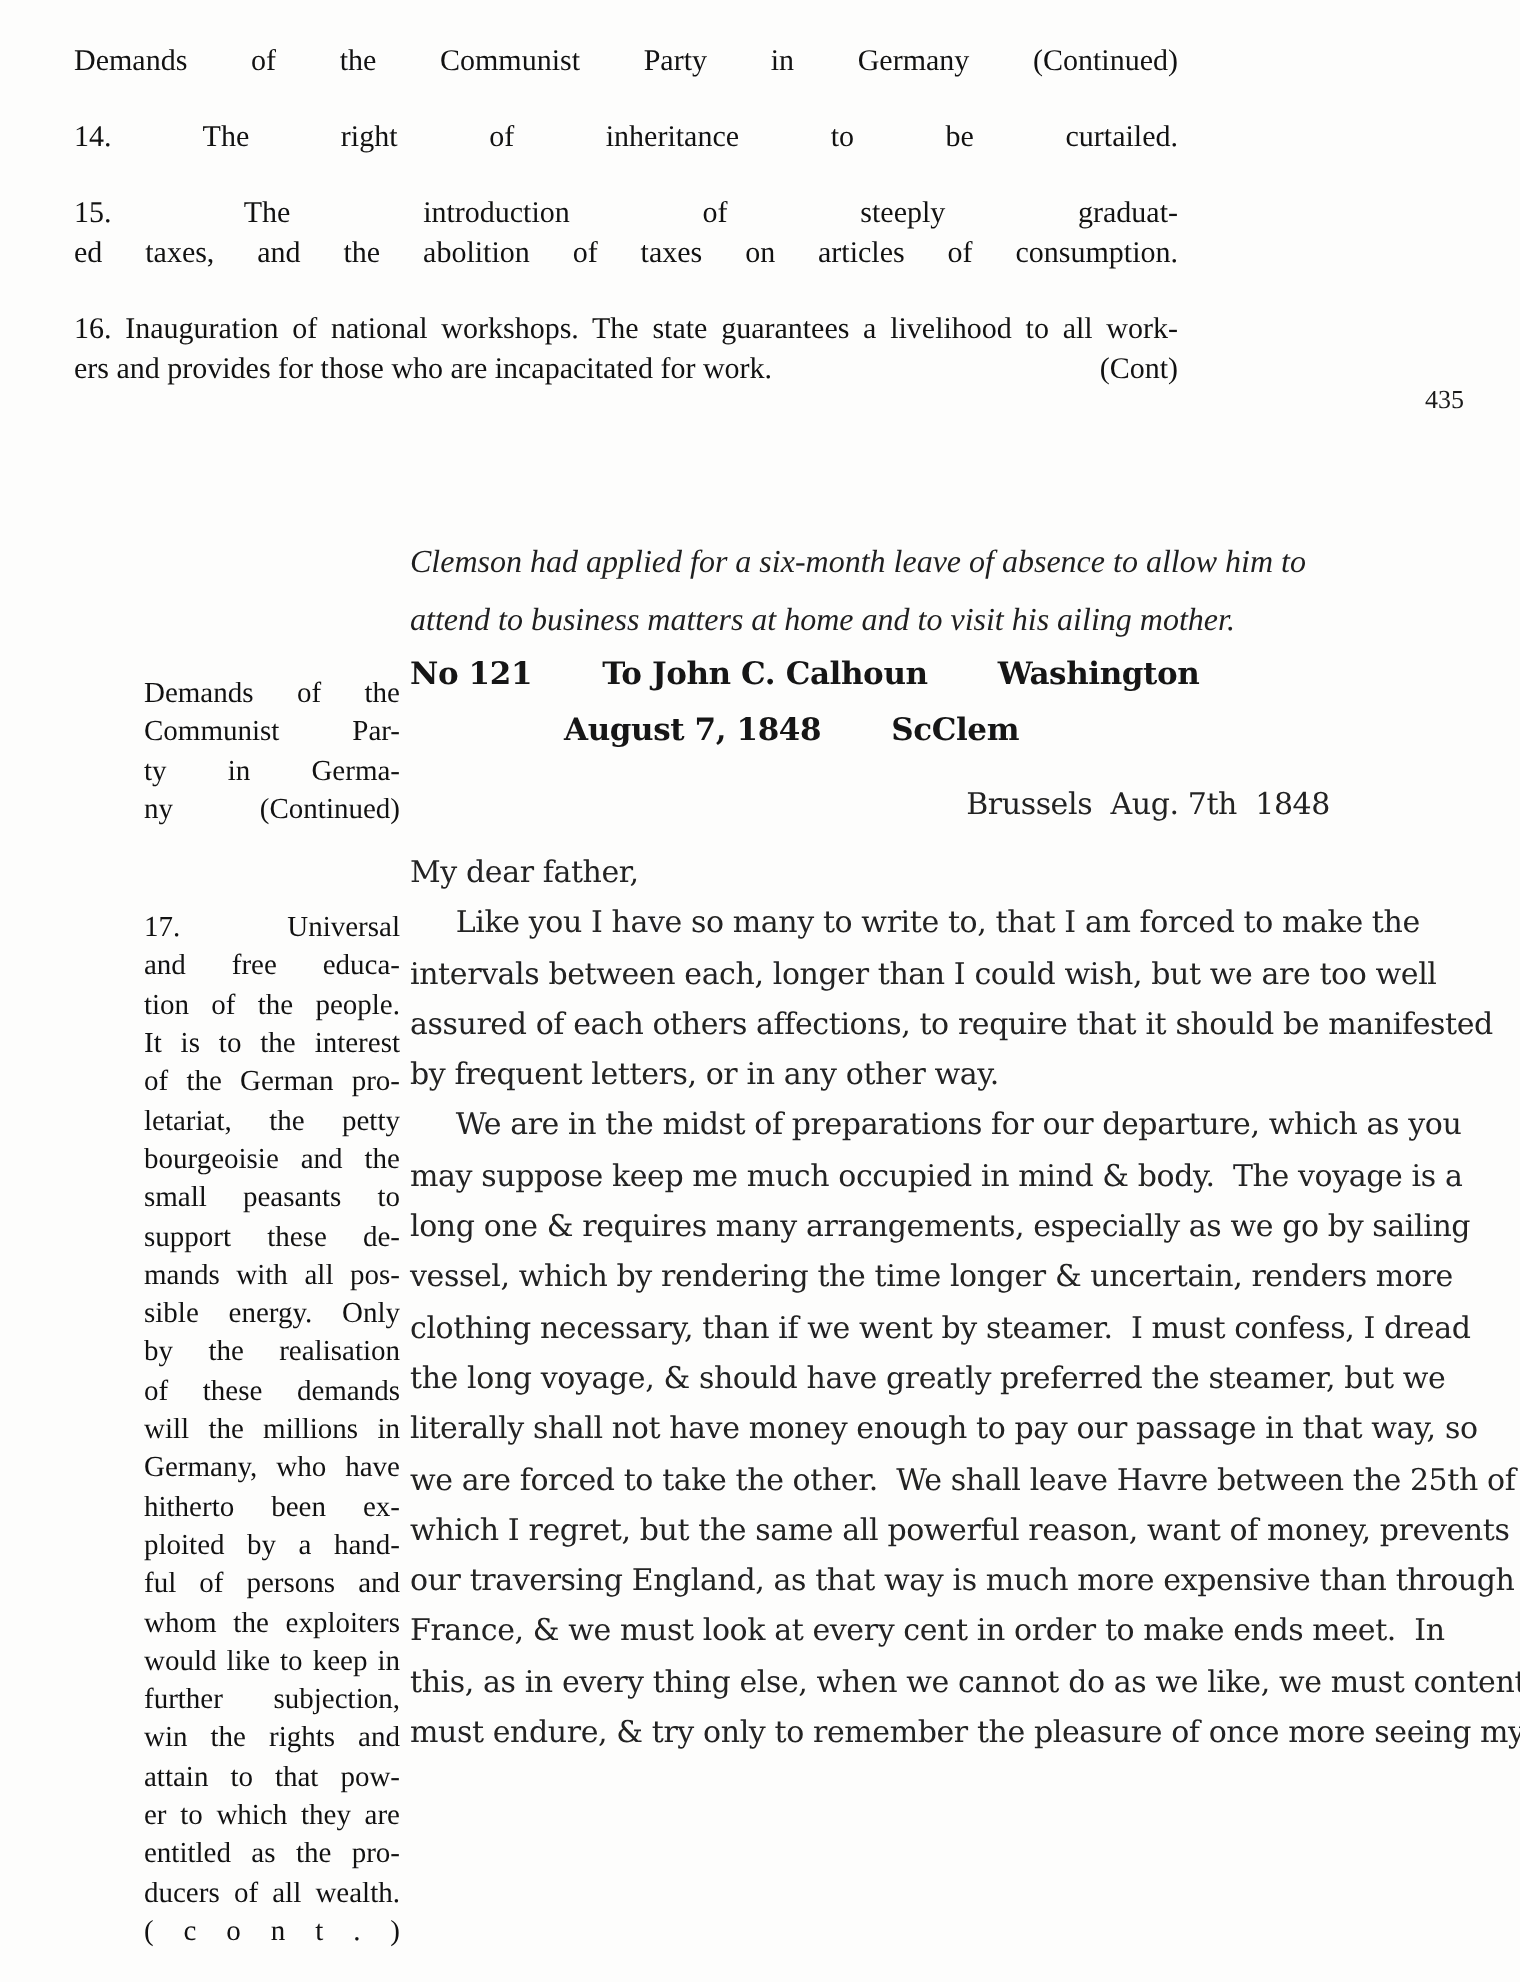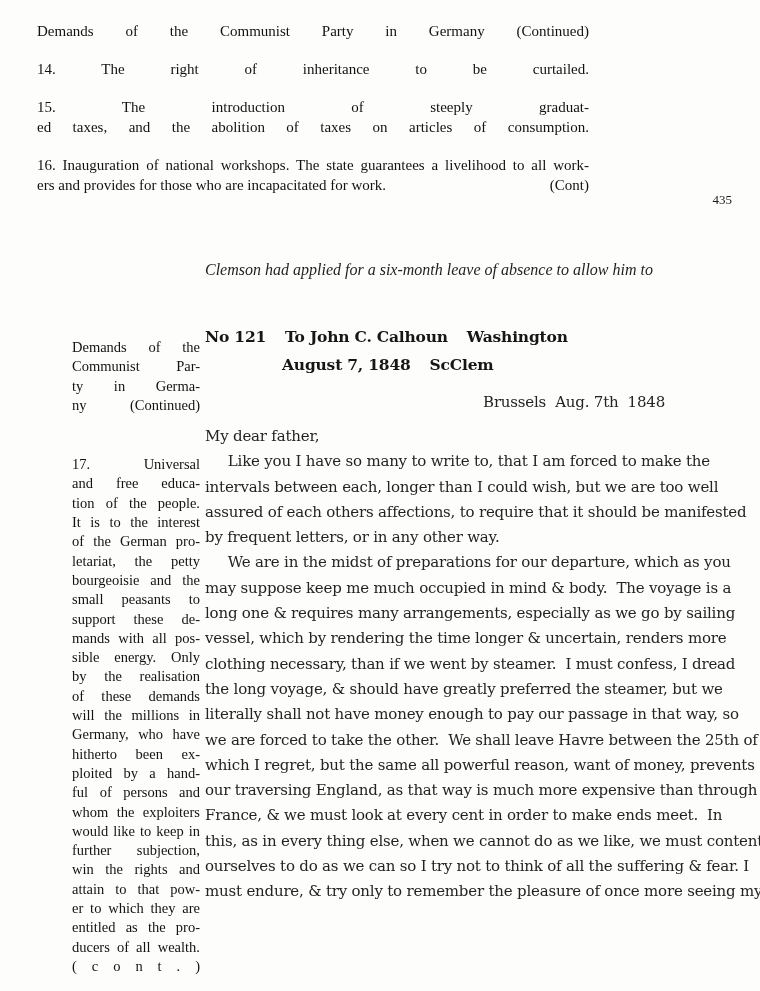--- a/index.html
+++ b/index.html
@@ -29,21 +29,21 @@
   .split-line { display: flex; justify-content: space-between; }
 
   
   .page-num {
     top: 192px; right: 28px;
     font-size: 13px; color: #1a1a1a;
   }
 
   
   .epigraph {
-    left: 205px; top: 255px; width: 470px;
+    left: 205px; top: 267px; width: 470px;
     font-family: "Liberation Serif", serif;
     font-style: italic;
     font-size: 16px; line-height: 29px;
     color: #1f1f1f;
   }
   .ep-line { white-space: pre; }
 
   
   .sidebar {
     left: 37px; top: 338px; width: 128px;
@@ -54,21 +54,21 @@
   .sidebar .block-gap { margin-top: 40px; }
 
   
   .letter-col {
     left: 205px; top: 326px; width: 540px;
     font-family: "DejaVu Serif", serif;
     font-size: 15px; letter-spacing: -0.2px;
     color: #232323;
   }
   .letter-heading { font-weight: bold; font-size: 15.5px; color: #161616; }
-  .lh-row { display: flex; gap: 19px; line-height: 22px; white-space: pre; }
+  .lh-row { display: flex; gap: 35px; line-height: 22px; white-space: pre; }
   .lh-row2 { margin-left: 77px; margin-top: 6px; }
   .dateline {
     margin-top: 16px; padding-right: 80px;
     text-align: right; white-space: pre;
     line-height: 20px;
   }
   .salutation { margin-top: 12px; line-height: 25.3px; white-space: pre; }
   .letter-body { }
   .body-line { line-height: 25.3px; white-space: pre; }
 </style>
@@ -90,20 +90,21 @@
       <span>ers and provides for those who are incapacitated for work.</span>
       <span>(Cont)</span>
     </div>
   </div>
 </div>
 
 <div class="abs page-num">435</div>
 
 <div class="abs epigraph">
     <div class="ep-line">Clemson had applied for a six-month leave of absence to allow him to</div>
+    <div class="ep-line">attend to business matters at home and to visit his ailing mother.</div>
   </div>
 
 <div class="abs sidebar">
   <div>
       <div class="jline">Demands of the</div>
       <div class="jline">Communist Par-</div>
       <div class="jline">ty in Germa-</div>
       <div class="jline">ny (Continued)</div>
     </div>
   <div class="block-gap">
@@ -161,16 +162,15 @@
       <div class="body-line">long one &amp; requires many arrangements, especially as we go by sailing</div>
       <div class="body-line">vessel, which by rendering the time longer &amp; uncertain, renders more</div>
       <div class="body-line">clothing necessary, than if we went by steamer.  I must confess, I dread</div>
       <div class="body-line">the long voyage, &amp; should have greatly preferred the steamer, but we</div>
       <div class="body-line">literally shall not have money enough to pay our passage in that way, so</div>
       <div class="body-line">we are forced to take the other.  We shall leave Havre between the 25th of</div>
       <div class="body-line">which I regret, but the same all powerful reason, want of money, prevents</div>
       <div class="body-line">our traversing England, as that way is much more expensive than through</div>
       <div class="body-line">France, &amp; we must look at every cent in order to make ends meet.  In</div>
       <div class="body-line">this, as in every thing else, when we cannot do as we like, we must content</div>
-      <div class="body-line">ourselves to do as we can so I try not to think of all the suffering &amp; fear. I</div>
       <div class="body-line">must endure, &amp; try only to remember the pleasure of once more seeing my</div>
     </div>
 </div>
 
 </body></html>

